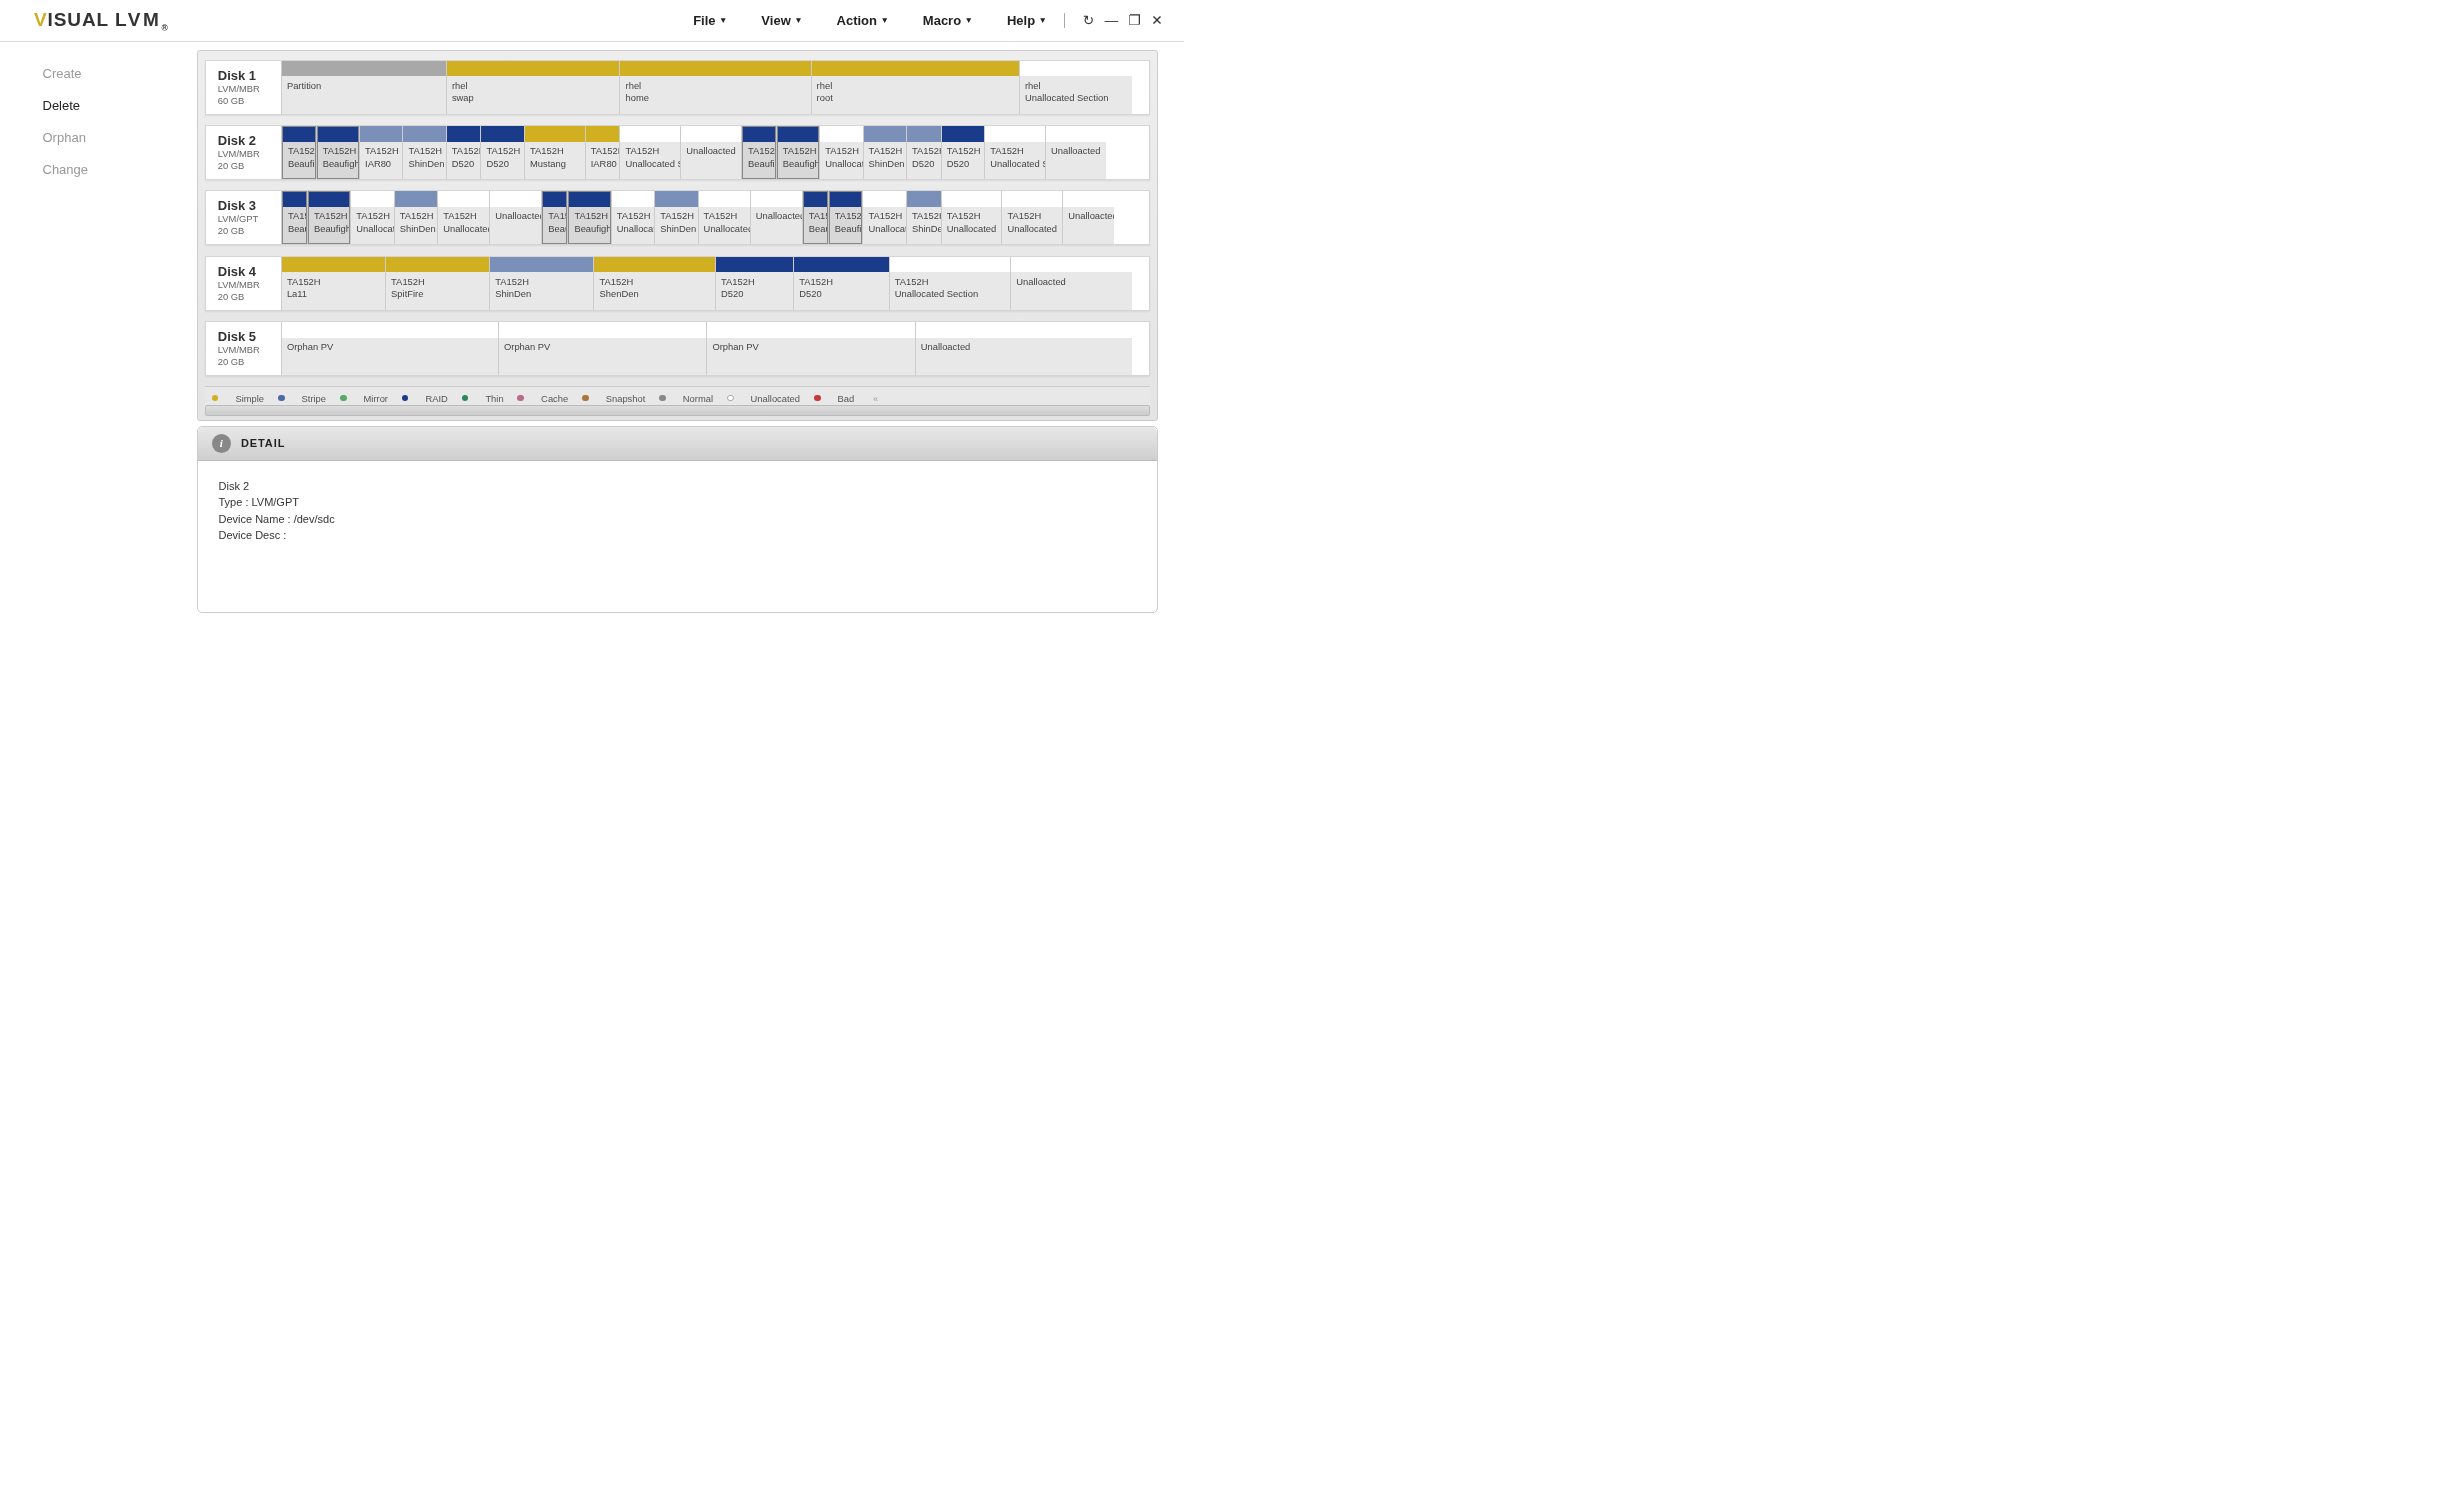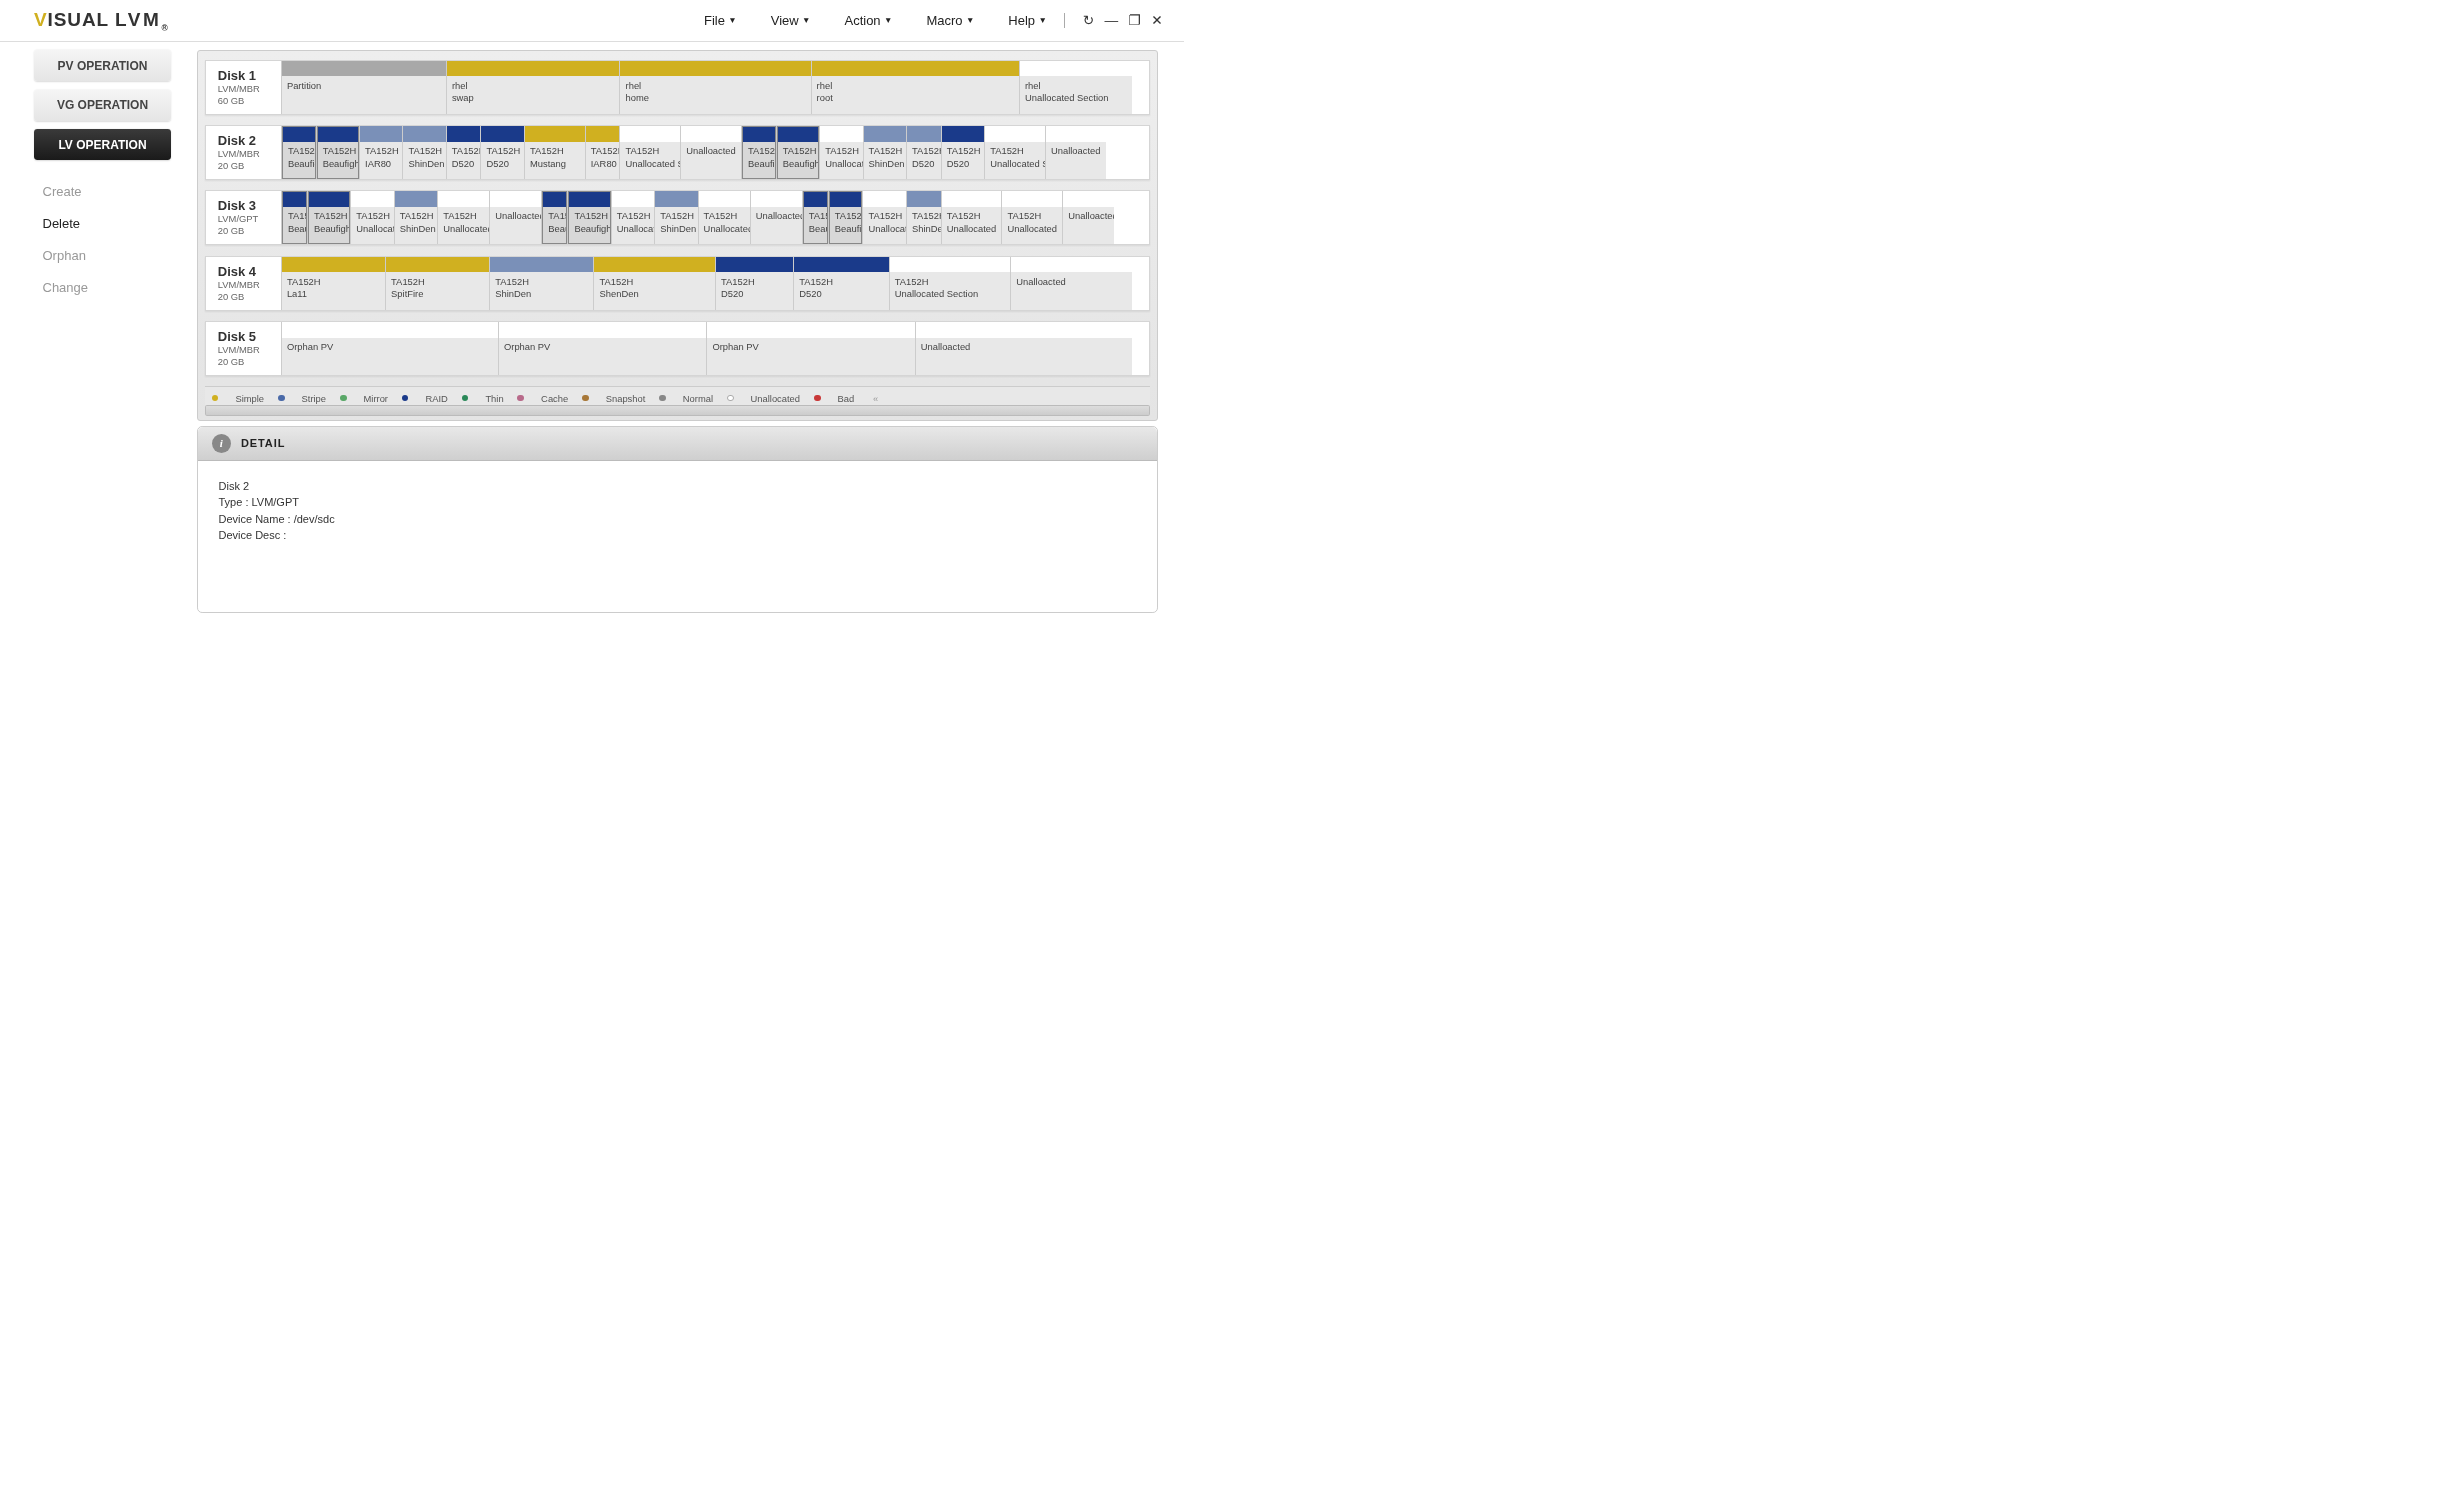--- a/index.html
+++ b/index.html
@@ -51,21 +51,21 @@
 </style>
 </head>
 <body>
 
 <div class="header">
   <div class="logo">
     <span class="v">V</span><span>ISUAL</span>
     <span class="lvm">LVM</span><span class="r">®</span>
   </div>
   <div class="menubar">
-    <div id="menu-items" style="display: flex; gap: 34px;">
+    <div id="menu-items" style="display: flex; gap: 34px; font-weight: bold;">
         <div class="menu-item">
           <span>File</span>
           <span class="caret">▼</span>
         </div>
         <div class="menu-item">
           <span>View</span>
           <span class="caret">▼</span>
         </div>
         <div class="menu-item">
           <span>Action</span>
@@ -85,21 +85,20 @@
       <span>↻</span>
       <span>—</span>
       <span>❐</span>
       <span>✕</span>
     </div>
   </div>
 </div>
 
 <div class="main">
   <div class="sidebar">
-    <div id="op-buttons"><button class="op-btn">PV OPERATION</button><button class="op-btn">VG OPERATION</button><button class="op-btn active">LV OPERATION</button></div>
     <div class="sub-actions" id="sub-actions">
         <div class="sub-action">Create</div>
         <div class="sub-action enabled">Delete</div>
         <div class="sub-action">Orphan</div>
         <div class="sub-action">Change</div>
       </div>
   </div>
   <div class="content">
     <div class="disk-area">
       <div id="disks">

